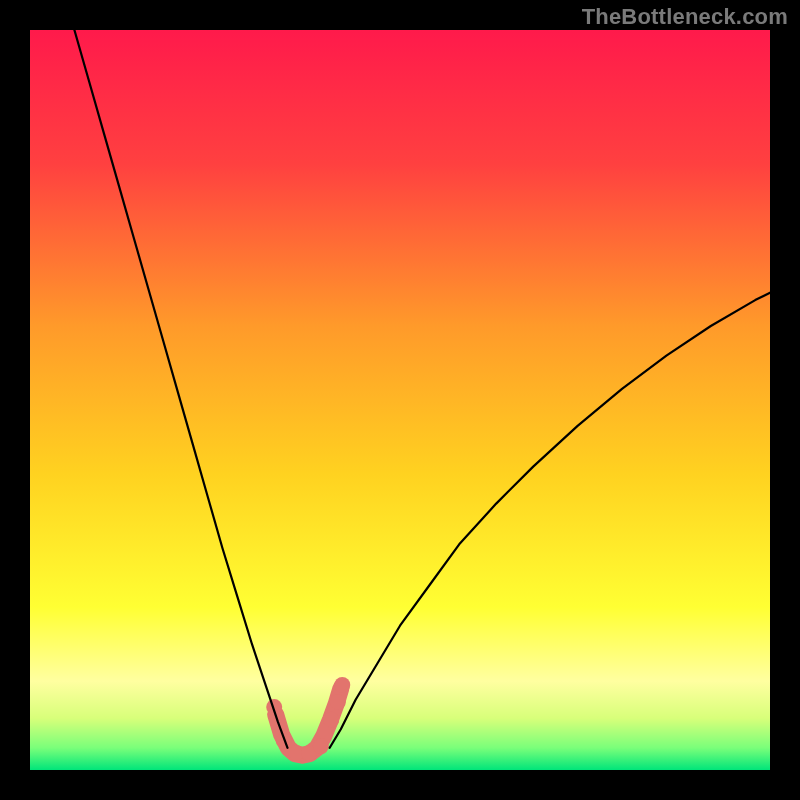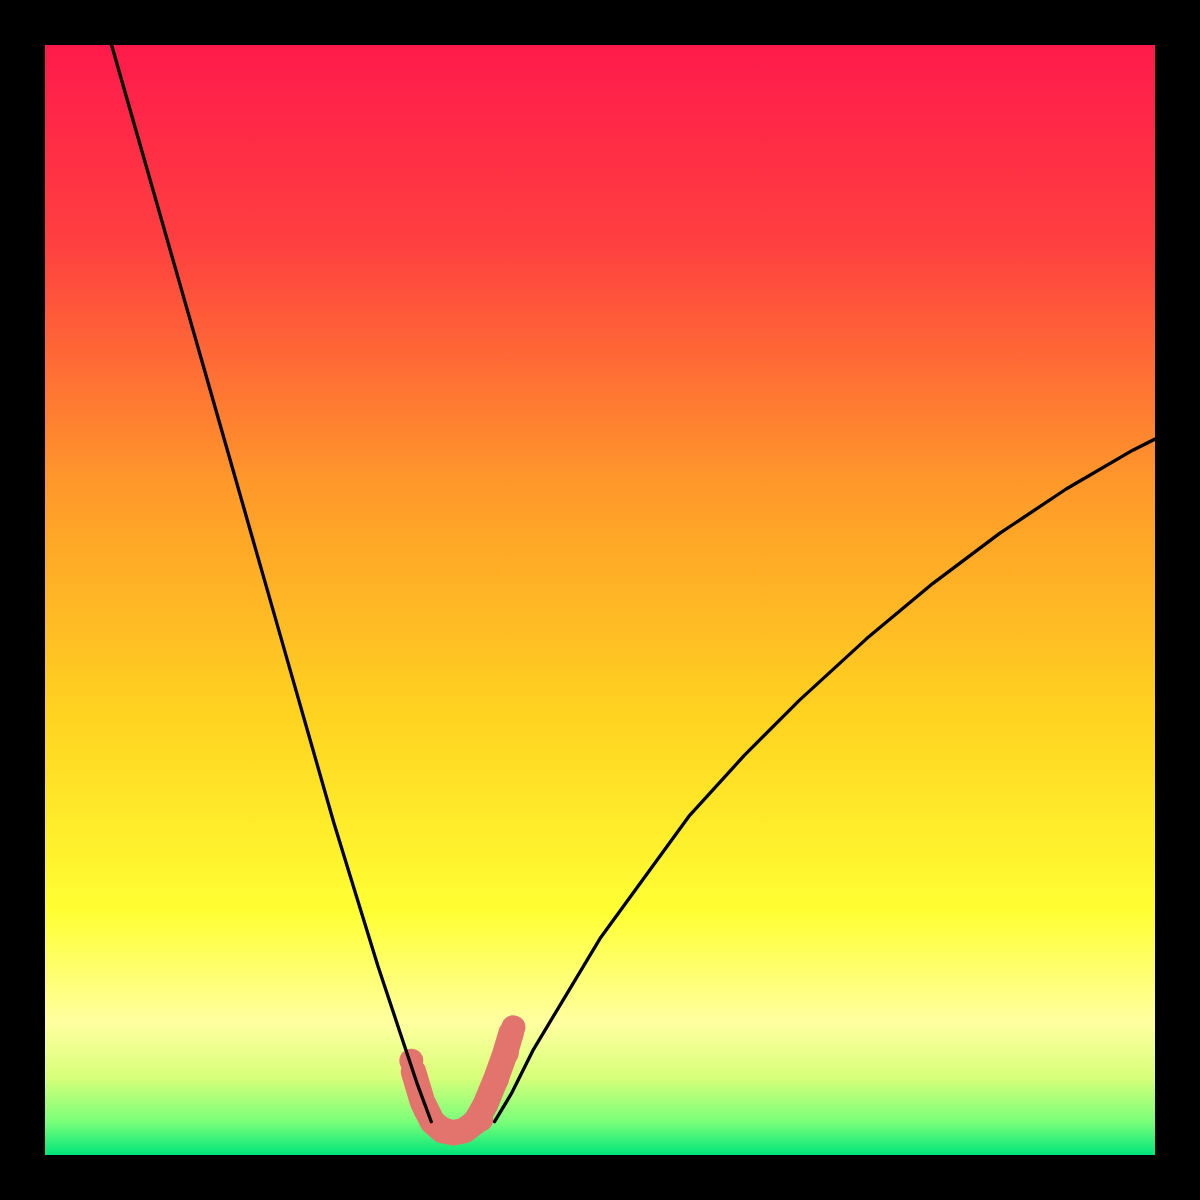--- a/index.html
+++ b/index.html
@@ -33,20 +33,21 @@
     font-size: 22px;
     font-weight: 600;
     letter-spacing: 0.2px;
   }
   svg { display: block; }
 </style>
 </head>
 <body>
 
 <div class="frame">
+  <div class="watermark">TheBottleneck.com</div>
   <div class="plot-area">
     <svg id="chart-svg" width="740" height="740" viewBox="0 0 740 740" preserveAspectRatio="none">
       <defs>
         <linearGradient id="bg-grad" x1="0" y1="0" x2="0" y2="1">
             <stop offset="0%" stop-color="#ff1a4b"></stop>
             <stop offset="18%" stop-color="#ff4040"></stop>
             <stop offset="40%" stop-color="#ff9a2a"></stop>
             <stop offset="60%" stop-color="#ffd220"></stop>
             <stop offset="78%" stop-color="#ffff33"></stop>
             <stop offset="88%" stop-color="#ffffa0"></stop>

